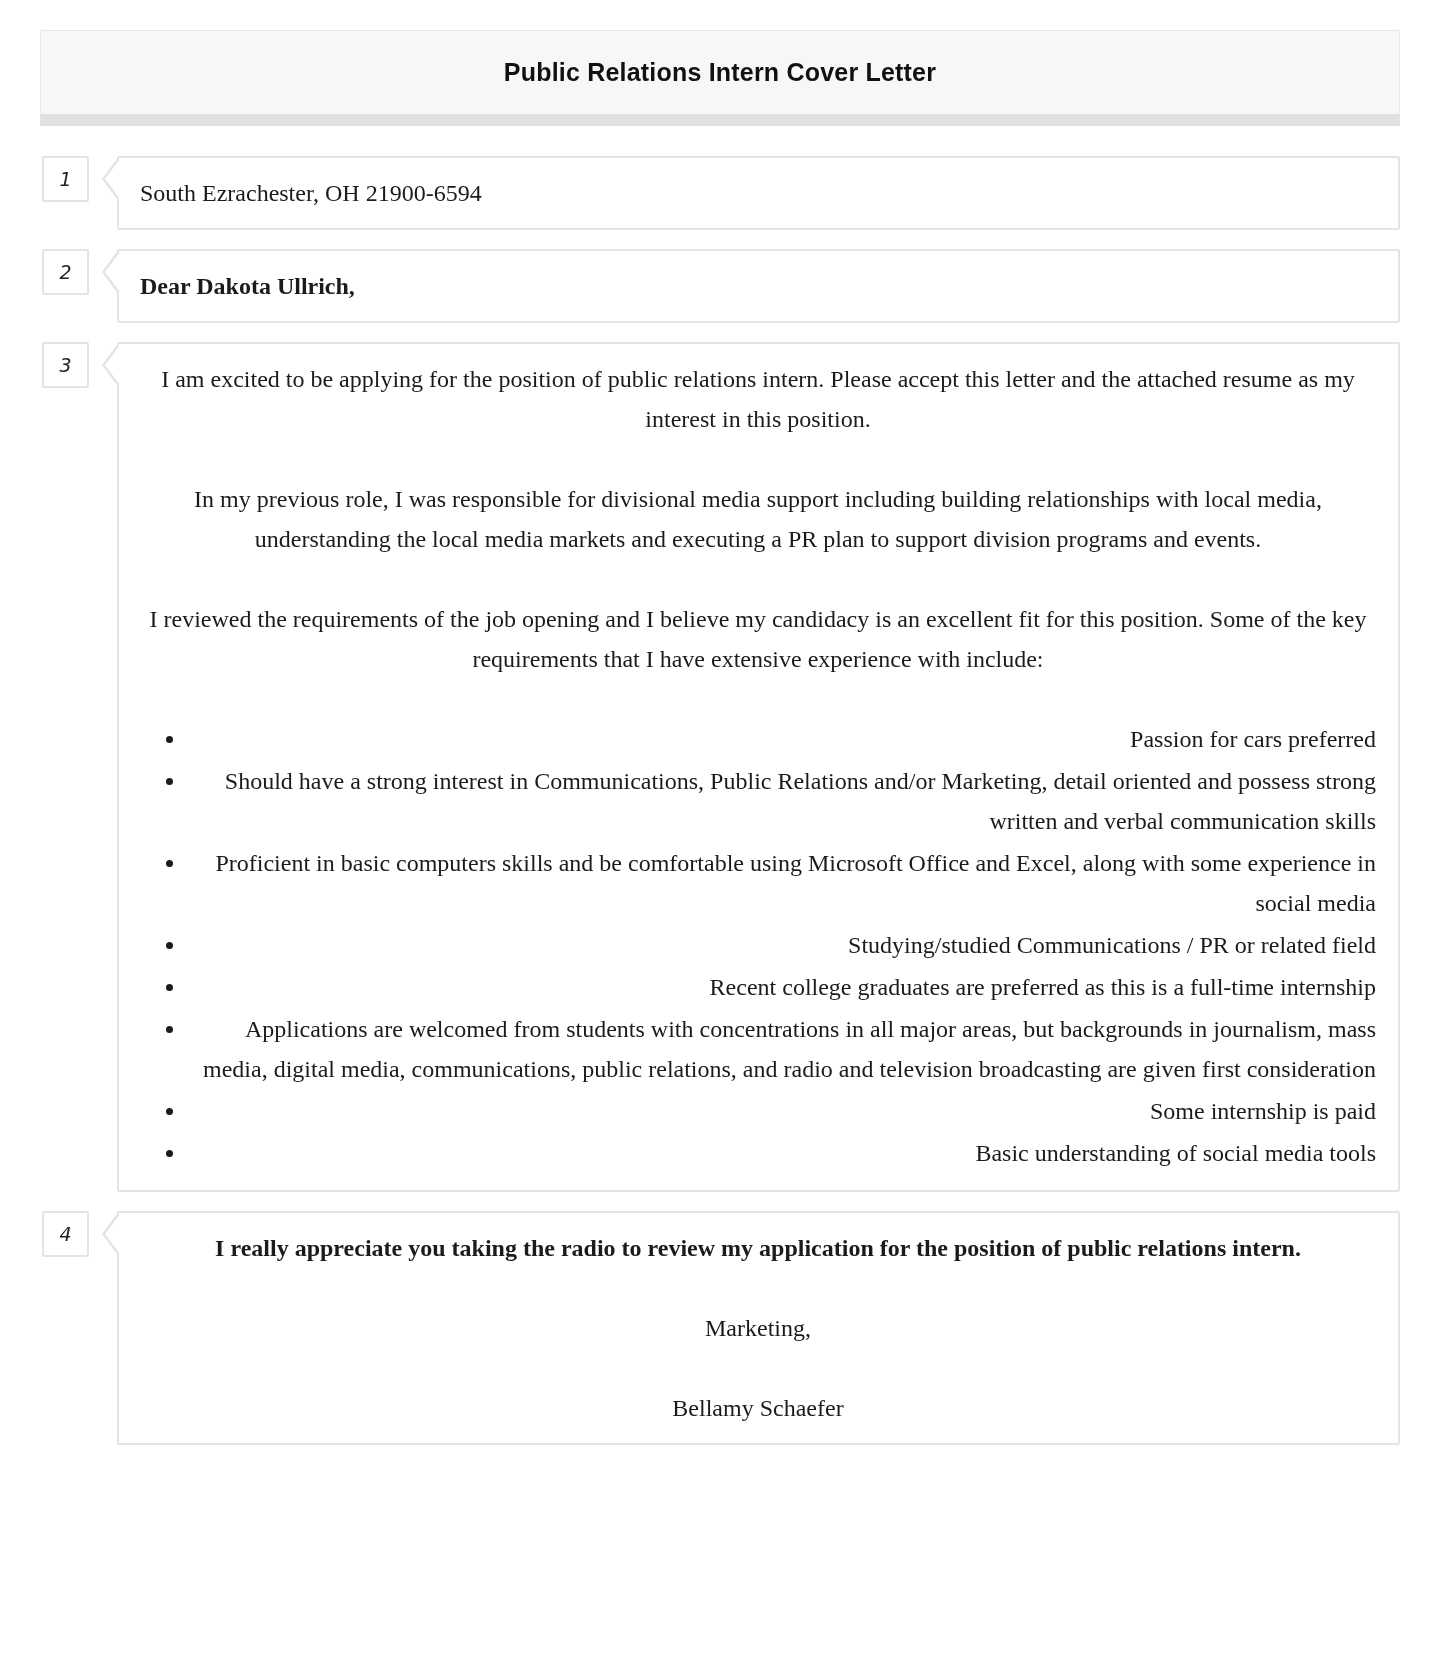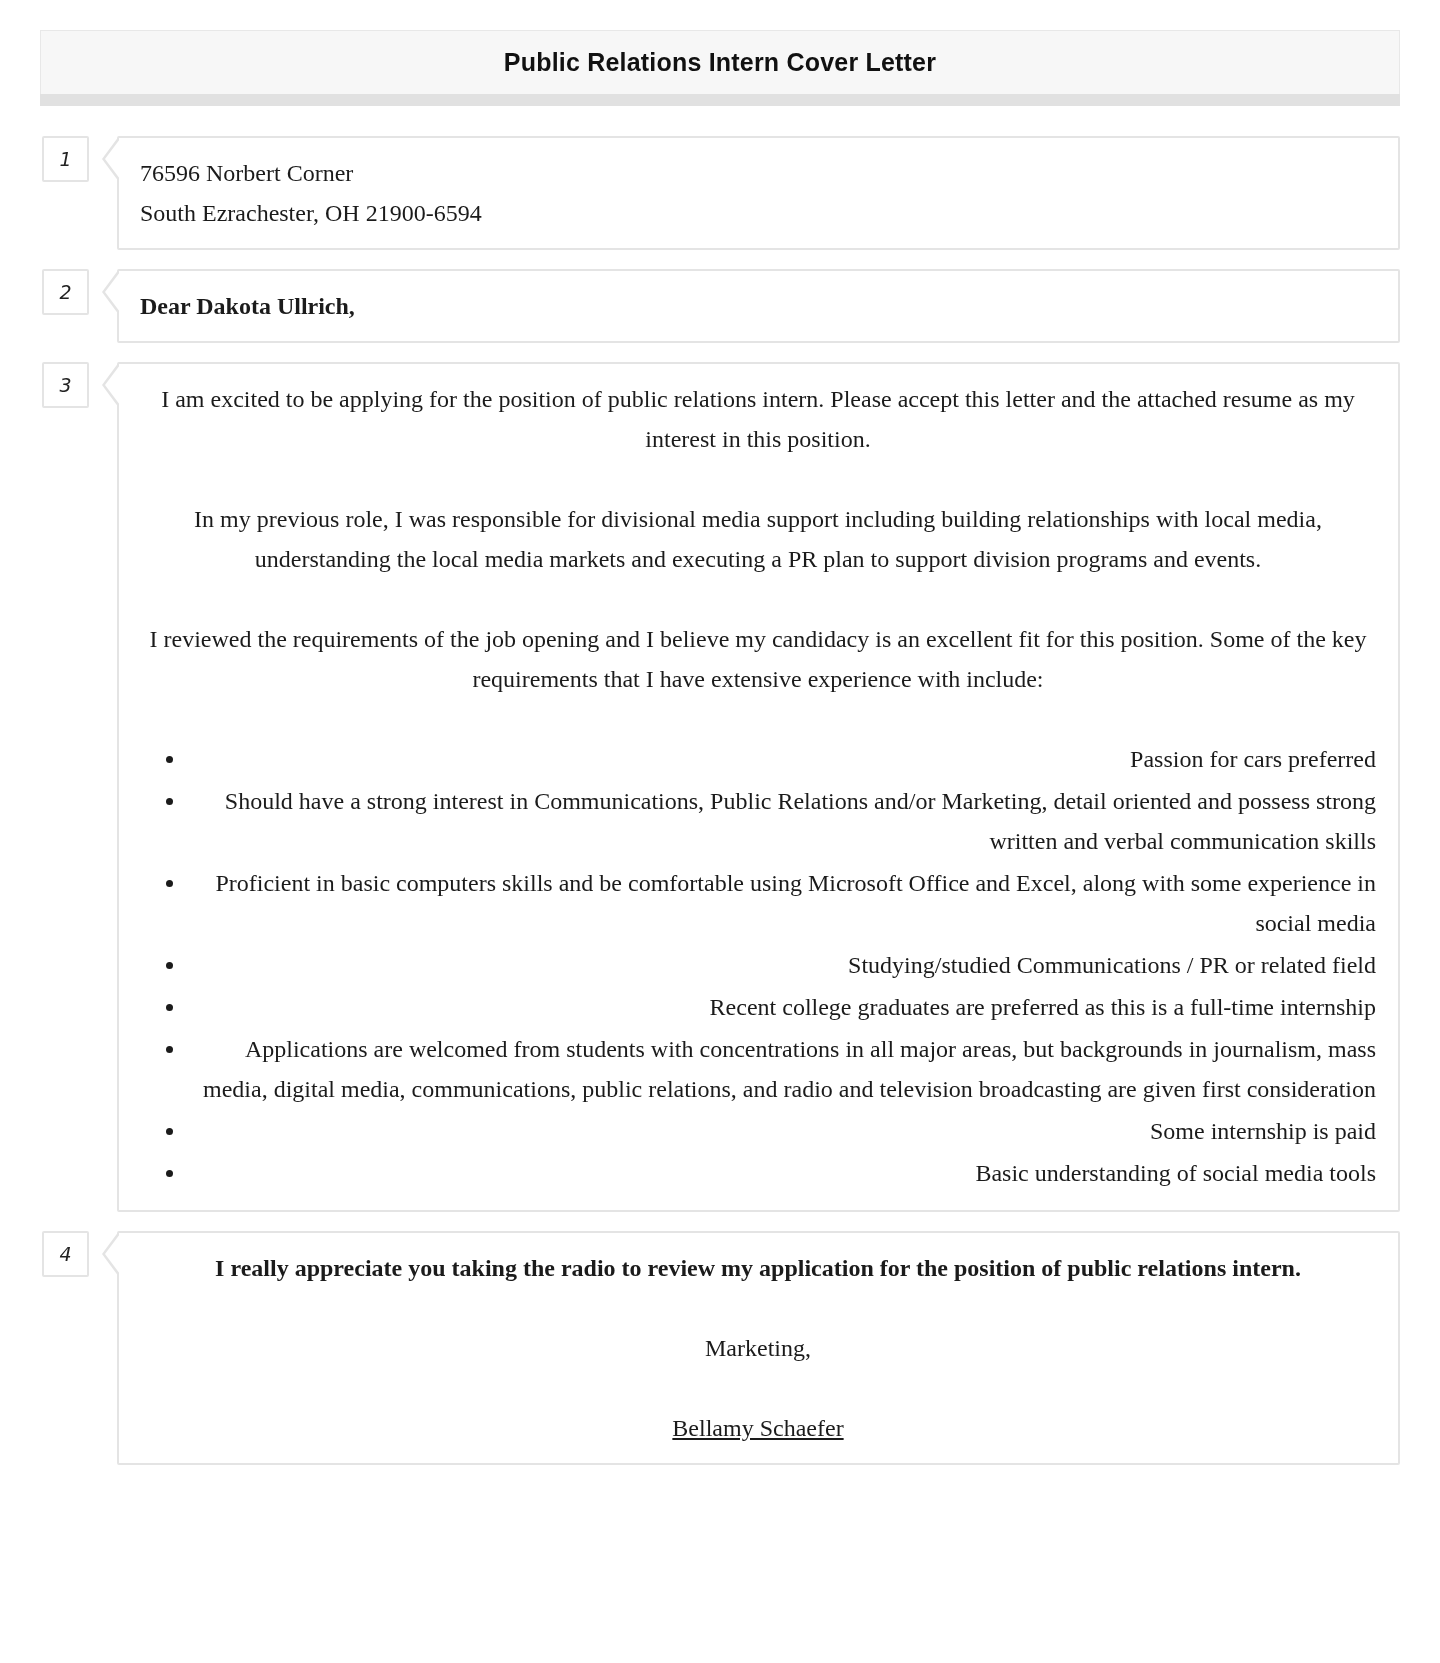--- a/index.html
+++ b/index.html
@@ -11,21 +11,21 @@
     color: #1b1b1b;
     font-family: "Liberation Serif", serif;
     overflow: hidden;
   }
 
   
   .header-wrap {
     margin: 30px 40px 0 40px;
   }
   .header-box {
-    height: 64px;
+    height: 84px;
     background: #f7f7f7;
     border: 1px solid #e8e8e8;
     border-bottom: none;
     display: flex;
     align-items: center;
     justify-content: center;
   }
   .header-title {
     font-family: "Liberation Sans", sans-serif;
     font-weight: 700;
@@ -86,21 +86,21 @@
     display: flex;
     align-items: center;
     justify-content: center;
     font-family: "DejaVu Sans", "Liberation Sans", sans-serif;
     font-style: italic;
     font-size: 19px;
     color: #222222;
   }
 
   .section p { margin: 0 0 40px 0; text-align: center; }
-  .section p:last-child { margin-bottom: 0; text-decoration: underline; }
+  .section p:last-child { margin-bottom: 0; }
   .section .bold { font-weight: 700; }
 
   .section ul {
     margin: 40px 0 0 0;
     padding: 0 0 0 47px;
   }
   .section ul li {
     margin: 0 0 2px 0;
     padding-left: 2px;
     text-align: right;
@@ -116,21 +116,20 @@
   </div>
   <div class="header-strip"></div>
 </div>
 
 <div class="sections">
 
   <div class="section">
     <div class="badge">
       <span>1</span>
     </div>
-    <span class="address-line">76596 Norbert Corner</span>
     <span class="address-line">South Ezrachester, OH 21900-6594</span>
   </div>
 
   <div class="section">
     <div class="badge">
       <span>2</span>
     </div>
     <span class="bold">Dear Dakota Ullrich,</span>
   </div>
 

